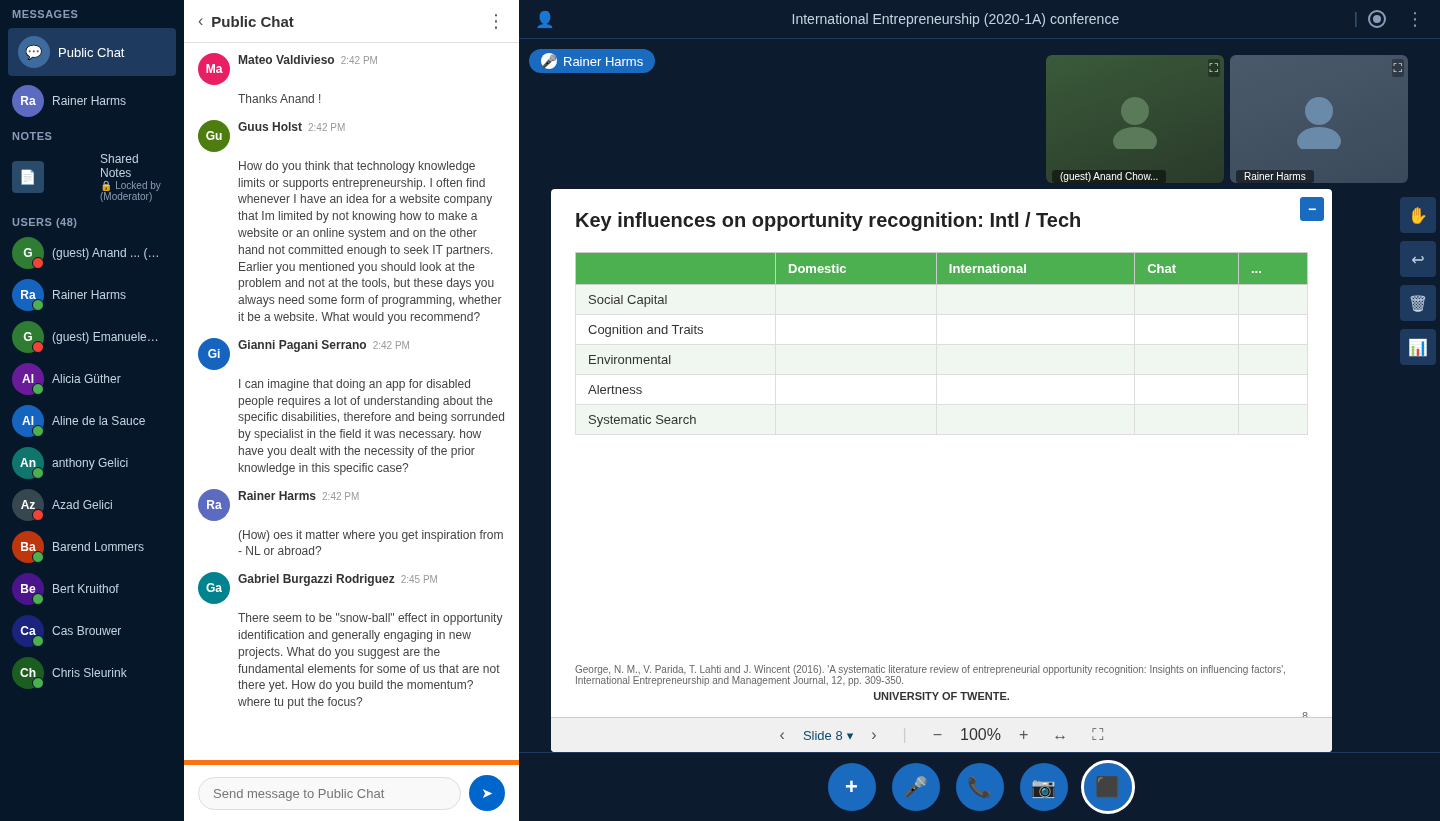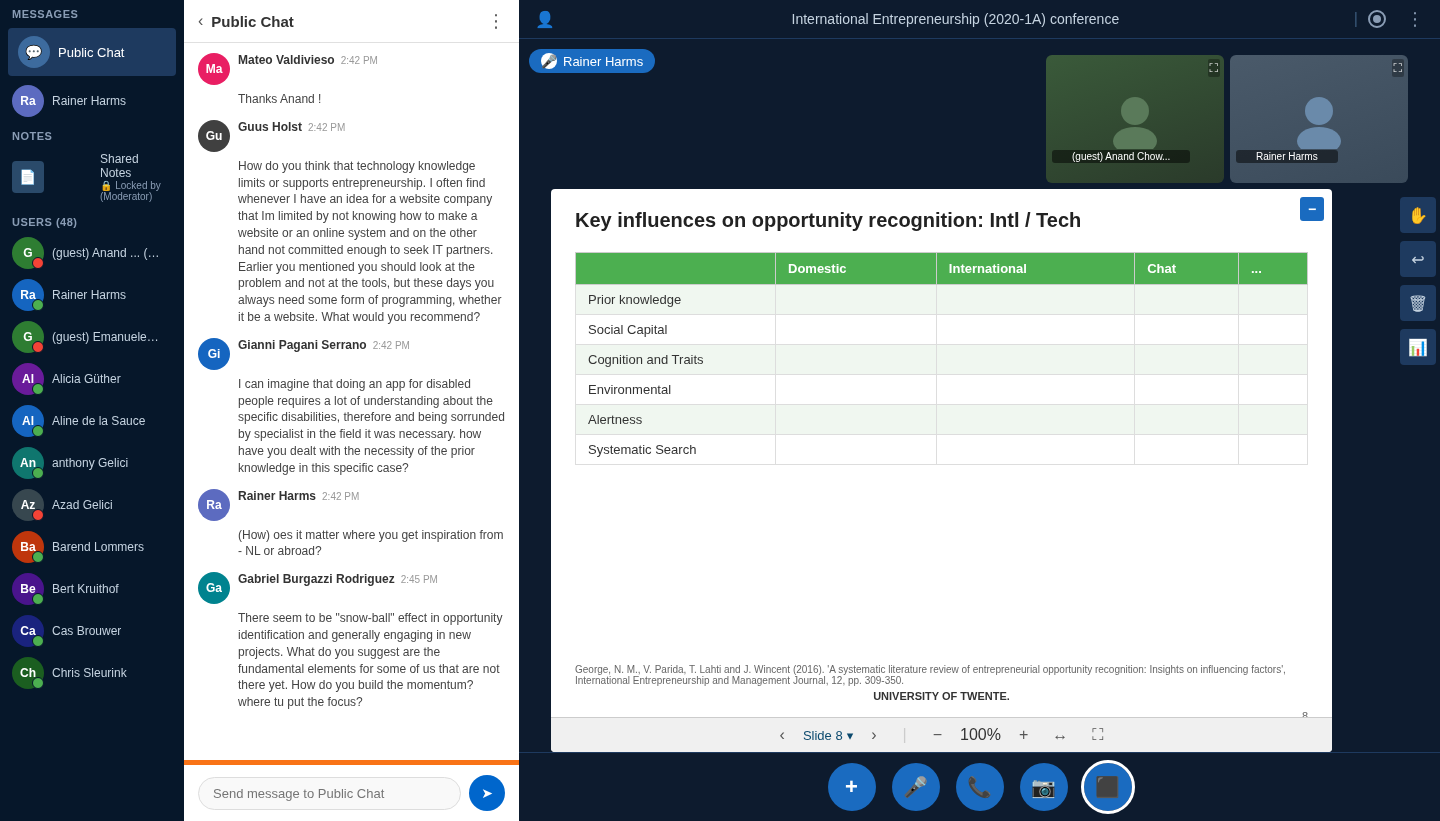--- a/index.html
+++ b/index.html
@@ -182,25 +182,25 @@
     .main-header-dot-inner { width: 8px; height: 8px; background: #8a9db5; border-radius: 50%; }
     .main-header-more { font-size: 18px; color: #8a9db5; cursor: pointer; }
     .video-thumb {
       position: relative;
       border-radius: 6px;
       overflow: hidden;
       background: #1a3a5a;
     }
     .video-label {
       position: absolute;
-      bottom: 20px; left: 6px;
+      bottom: 0; left: 6px;
       font-size: 10px;
       color: #fff;
       background: rgba(0,0,0,0.5);
-      padding: 1px 20px;
+      padding: 1px 8px;
       border-radius: 3px;
     }
     .video-expand {
       position: absolute;
       top: 4px; right: 4px;
       color: #fff;
       font-size: 12px;
       cursor: pointer;
       background: rgba(0,0,0,0.3);
       padding: 2px;
@@ -477,21 +477,21 @@
     <div class="msg-avatar" style="background:#e91e63;">Ma</div>
     <div class="msg-content">
       <div class="msg-header">
         <span class="msg-sender">Mateo Valdivieso</span>
         <span class="msg-time">2:42 PM</span>
       </div>
       <div class="msg-text">Thanks Anand !</div>
     </div>
   </div>
       <div class="msg-row">
-    <div class="msg-avatar" style="background:#404040;">Gu</div>
+    <div class="msg-avatar" style="background:#4d7c0f;">Gu</div>
     <div class="msg-content">
       <div class="msg-header">
         <span class="msg-sender">Guus Holst</span>
         <span class="msg-time">2:42 PM</span>
       </div>
       <div class="msg-text">How do you think that technology knowledge limits or supports entrepreneurship. I often find whenever I have an idea for a website company that Im limited by not knowing how to make a website or an online system and on the other hand not committed enough to seek IT partners. Earlier you mentioned you should look at the problem and not at the tools, but these days you always need some form of programming, whether it be a website. What would you recommend?</div>
     </div>
   </div>
       <div class="msg-row">
     <div class="msg-avatar" style="background:#1565c0;">Gi</div>
@@ -582,27 +582,20 @@
               <tr>
                 <th style="width: 200px;"></th>
                 <th>Domestic</th>
                 <th>International</th>
                 <th>Chat</th>
                 <th>...</th>
               </tr>
             </thead>
             <tbody>
               <tr>
-                <td>Prior knowledge</td>
-                <td></td>
-                <td></td>
-                <td></td>
-                <td></td>
-              </tr>
-              <tr>
                 <td>Social Capital</td>
                 <td></td>
                 <td></td>
                 <td></td>
                 <td></td>
               </tr>
               <tr>
                 <td>Cognition and Traits</td>
                 <td></td>
                 <td></td>

